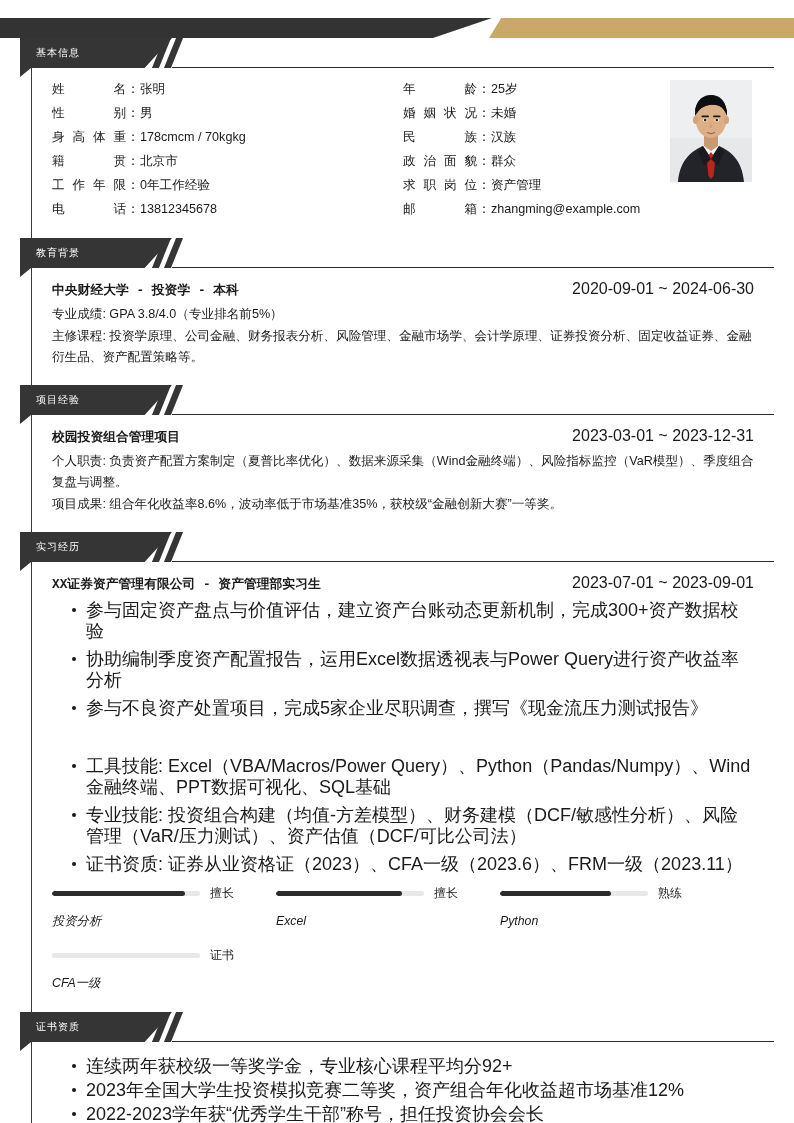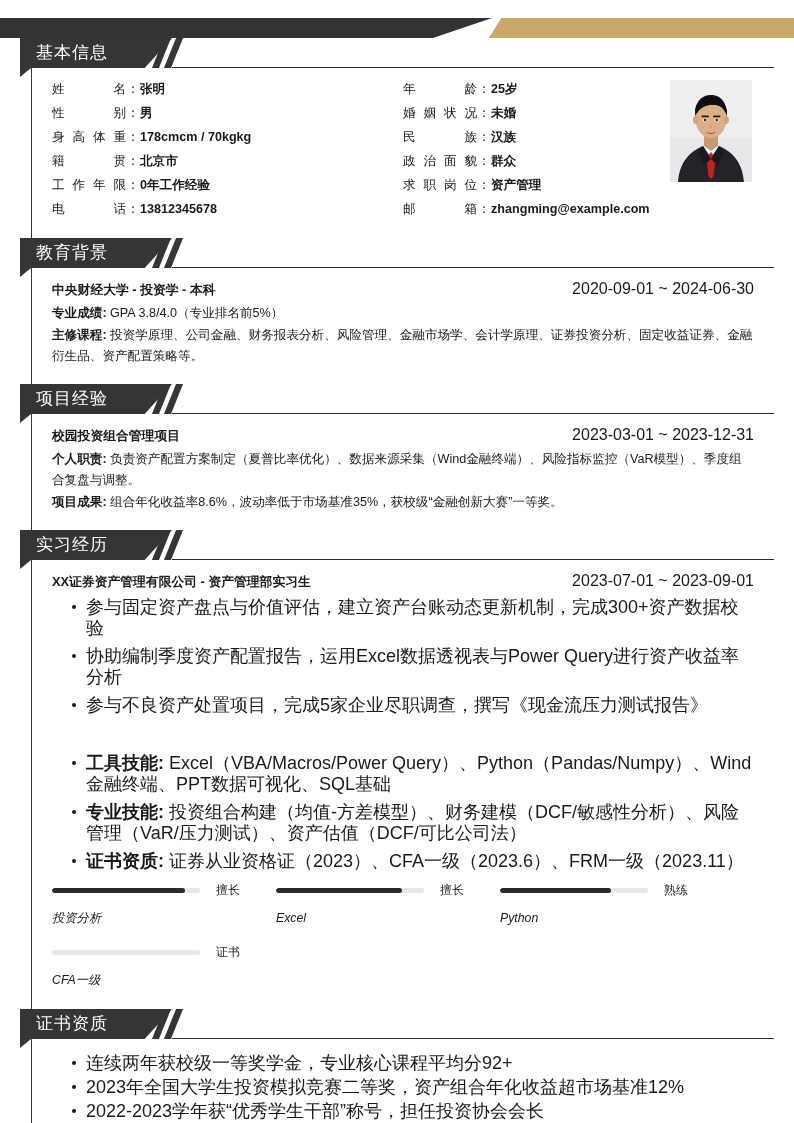--- a/index.html
+++ b/index.html
@@ -85,21 +85,21 @@
     left: 0;
     width: 11px;
     height: 9px;
     background: #353535;
     clip-path: polygon(0 0, 100% 0, 0 100%);
   }
   .sec-head-title {
     position: absolute;
     top: 5px;
     left: 16px;
-    font-size: 17px;
+    font-size: 10px;
     color: #ffffff;
     letter-spacing: 1px;
     line-height: 20px;
     white-space: nowrap;
   }
   .sec-stripe {
     position: absolute;
     top: 0;
     height: 30px;
     width: 7px;
@@ -152,50 +152,49 @@
     flex: none;
   }
   .info-label > span { display: inline-block; }
   .info-colon {
     width: 14px;
     flex: none;
     text-align: center;
   }
   .info-value {
     color: #1a1a1a;
-    font-weight: bold;
   }
   .photo {
     position: absolute;
     top: 2px;
     right: 2px;
     width: 82px;
     height: 102px;
     overflow: hidden;
     background: #e9eaec;
   }
   .photo svg { display: block; }
 
   
   .entry-head {
     display: flex;
     justify-content: space-between;
     align-items: baseline;
     font-size: 12.8px;
     margin-bottom: 2px;
   }
-  .entry-title { font-weight: bold; }
+  .entry-title { font-weight: bold; font-family: Liberation Mono, monospace; }
   .entry-date { font-size: 16px; color: #1a1a1a; }
 
   .kv-line {
     font-size: 12.6px;
     line-height: 21px;
     margin: 1px 0;
   }
-  .kv-key { font-weight: bold; }
+  .kv-key { font-weight: normal; }
 
   
   ul.bullets {
     margin: 4px 0 0 0;
     padding: 0 0 0 20px;
     list-style: none;
   }
   ul.bullets > li {
     position: relative;
     font-size: 18px;
@@ -222,21 +221,20 @@
     flex-wrap: wrap;
   }
   .skillbar {
     width: 210px;
     margin-right: 14px;
     margin-bottom: 12px;
   }
   .sb-top {
     display: flex;
     align-items: center;
-    gap: 6px;
   }
   .sb-track {
     width: 148px;
     height: 5px;
     border-radius: 3px;
     background: #e8e8e8;
     overflow: hidden;
     flex: none;
   }
   .sb-fill {

